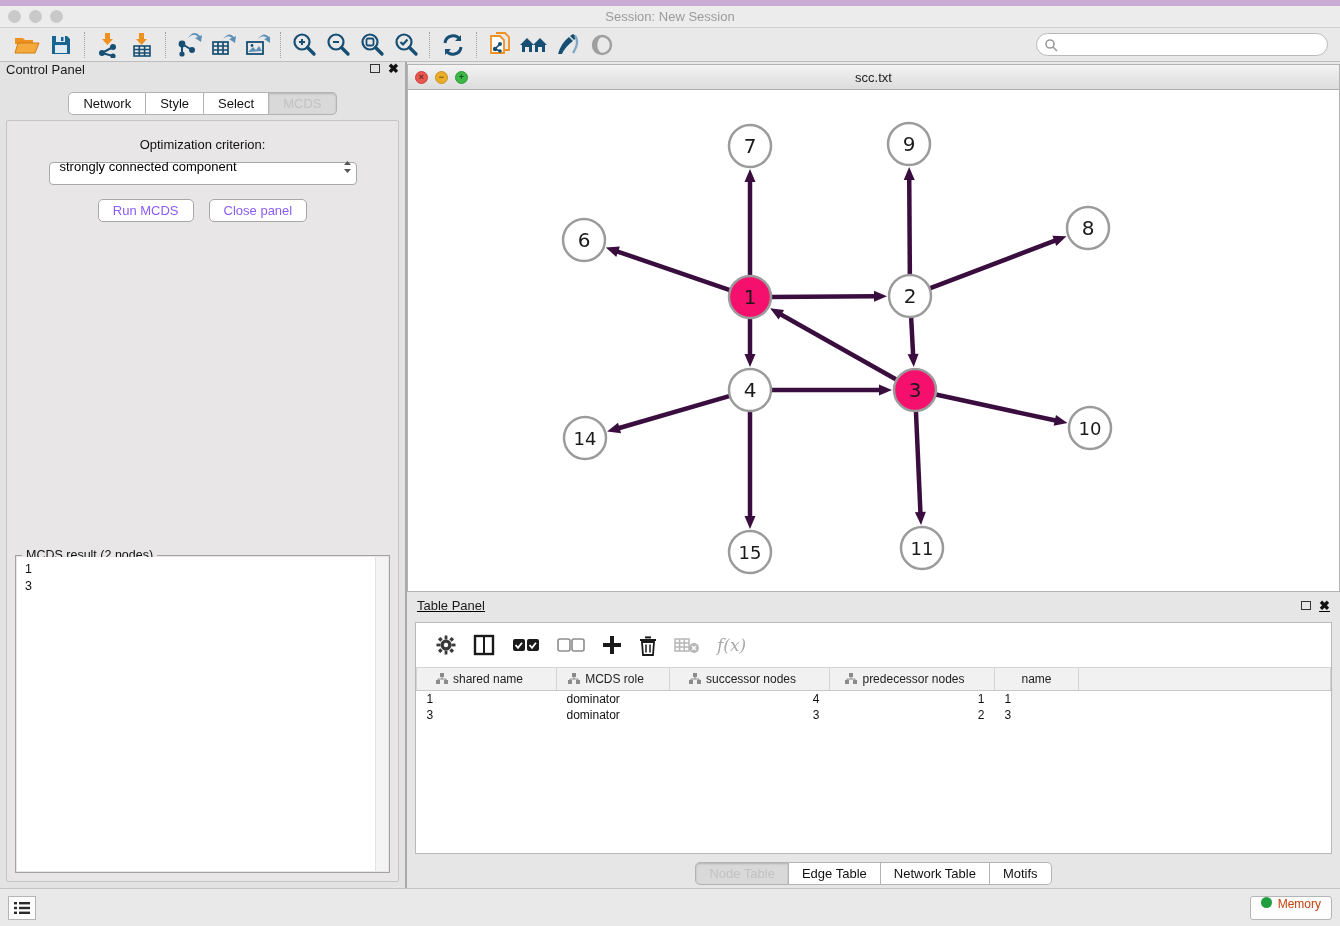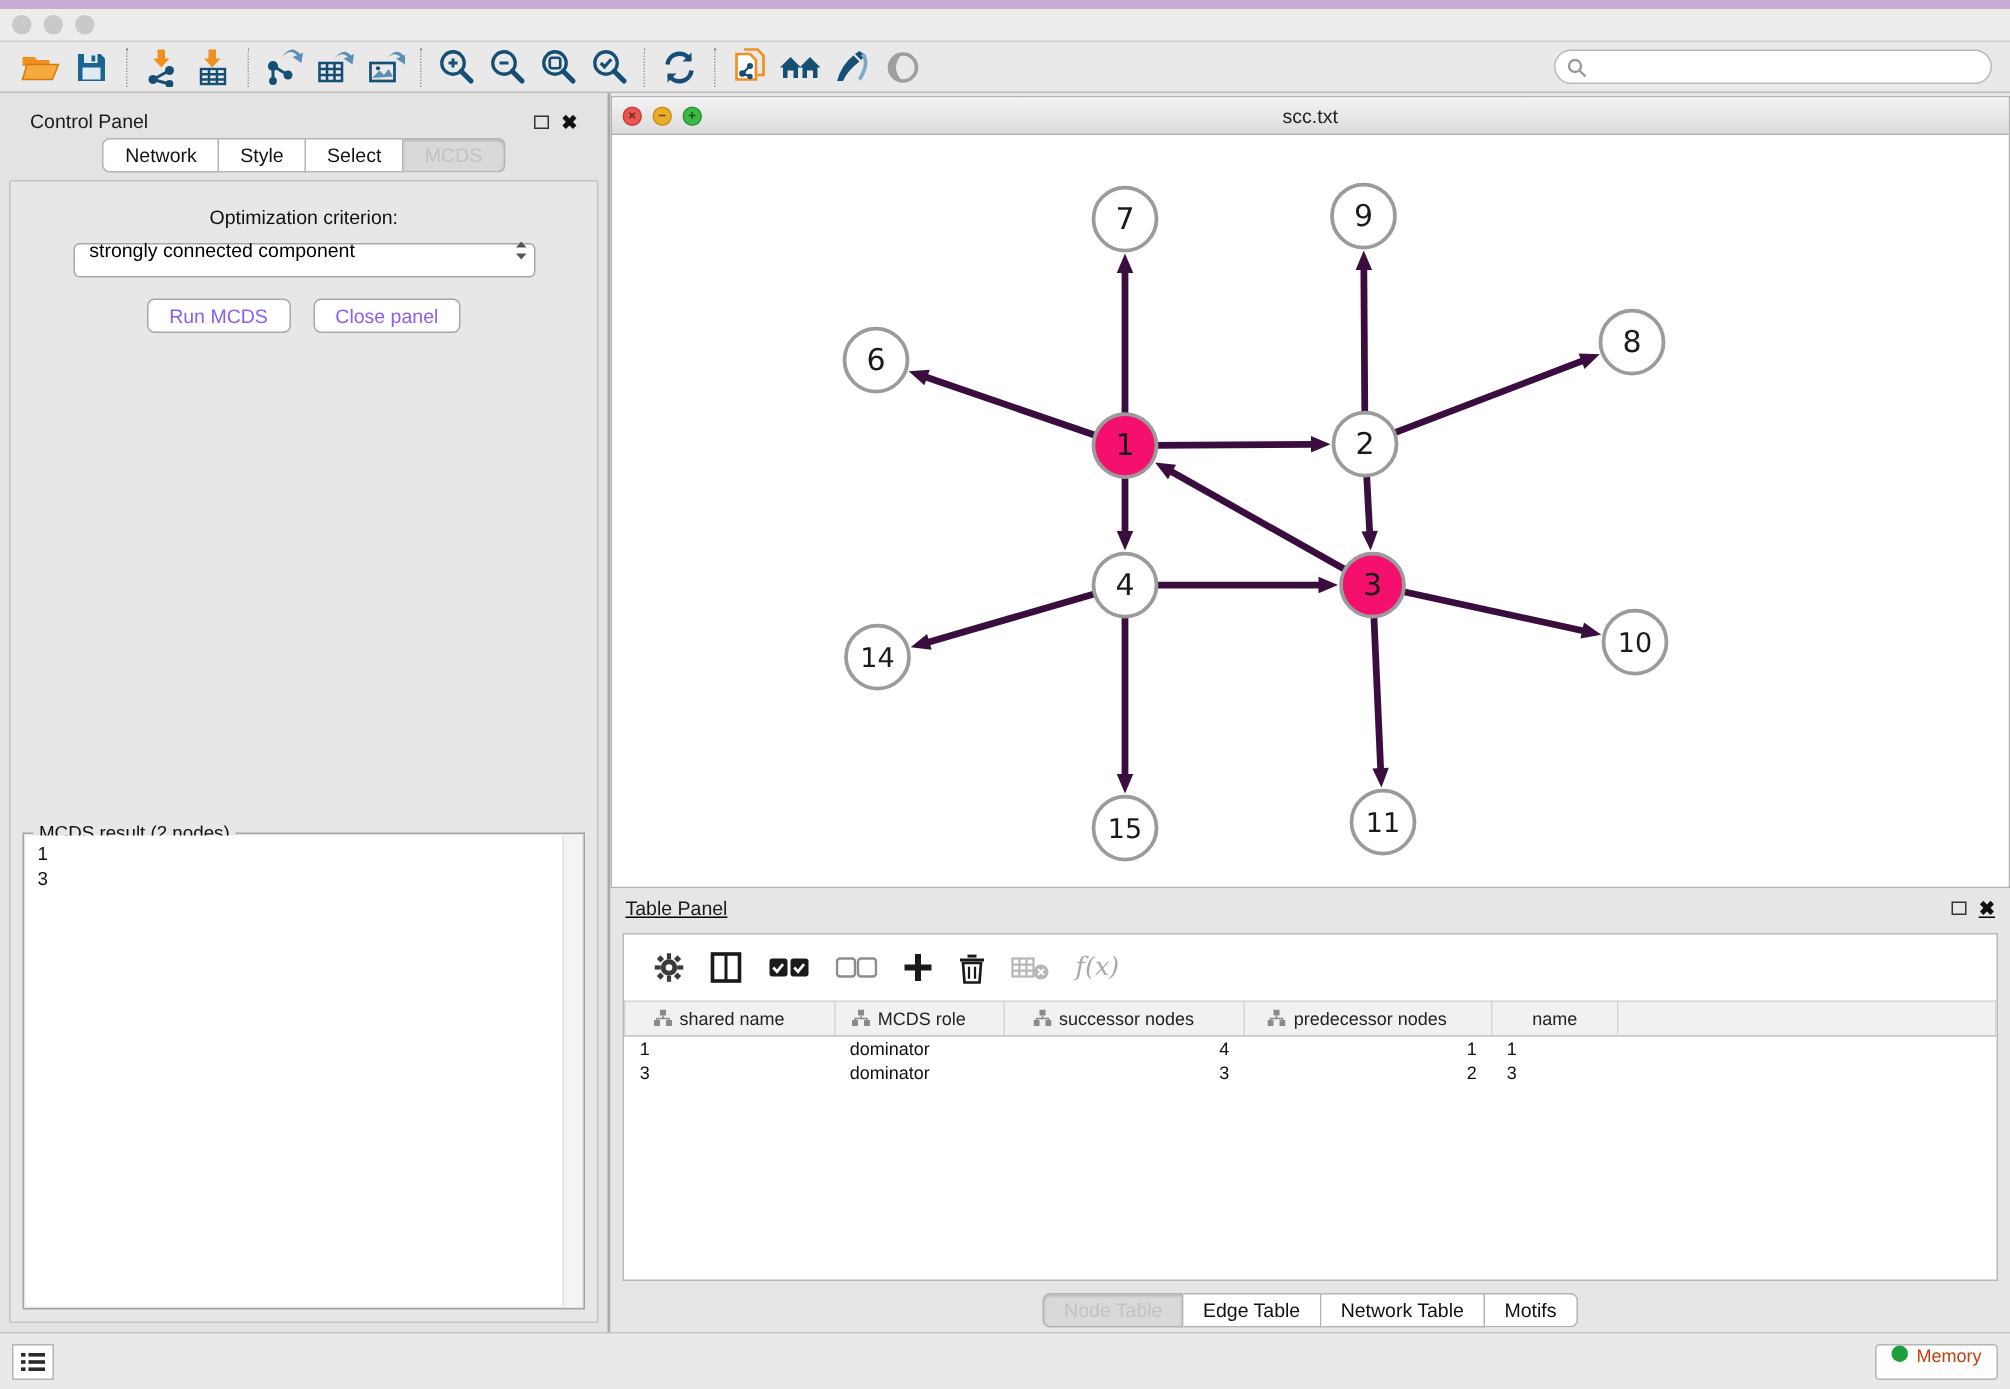--- a/index.html
+++ b/index.html
@@ -19,21 +19,21 @@
   #main-toolbar { left:0; top:28px; width:1340px; height:34px; background:#e9e9e9;
     border-bottom:1px solid #bdbdbd; display:flex; align-items:center; padding-left:10px; }
   .tb-btn { width:34px; height:28px; display:flex; align-items:center; justify-content:center; }
   .tb-sep { width:1px; height:26px; margin:0 6px; border-left:1px dotted #9f9f9f; }
   #search-wrap { position:absolute; right:12px; top:33px; width:292px; height:23px;
     background:#fff; border:1px solid #b9b9b9; border-radius:12px; display:flex; align-items:center; padding-left:7px; }
   #search-input { border:none; outline:none; flex:1; font-size:12px; background:transparent; height:18px; }
 
   
   #control-panel { left:0; top:62px; width:405px; height:826px; background:#e4e3e3; }
-  #cp-header { height:26px; display:flex; align-items:flex-end; padding:0 20px; }
+  #cp-header { height:26px; display:flex; align-items:flex-start; padding:0 6px; }
   #cp-title { font-size:13px; color:#1a1a1a; }
   .panel-win-icons { margin-left:auto; display:flex; gap:8px; align-items:center; }
   .float-icon { width:10px; height:9px; border:1.5px solid #333; }
   .close-icon { font-size:13px; font-weight:bold; color:#111; line-height:1; }
   #cp-tabs { display:flex; justify-content:center; margin-top:4px;border-radius:10px; }
   .seg-tab { font-size:13px; padding:3px 14px; background:#fff; border:1px solid #b3b3b3;
     border-left:none; color:#111; }
   .seg-tab:first-child { border-left:1px solid #b3b3b3; border-radius:5px 0 0 5px; }
   .seg-tab:last-child { border-radius:0 5px 5px 0; }
   .seg-tab.active { background:#d9d9d9; color:#c2c2c2; box-shadow:inset 0 1px 2px rgba(0,0,0,.18); }
@@ -103,20 +103,21 @@
 </head>
 <body>
 
 <div id="app">
 
   <div id="purple-strip" class="abs"></div>
   <div id="mac-titlebar" class="abs">
     <span class="traffic"></span>
     <span class="traffic"></span>
     <span class="traffic"></span>
+    <span id="mac-title">Session: New Session</span>
   </div>
 
   <div id="main-toolbar" class="abs">
     <span class="tb-btn">
       <svg width="26" height="22" viewBox="0 0 26 22">
         <path d="M1 4 h8 l2 2 h8 v4 H1 z" fill="#ef9120"></path>
         <path d="M1 19 L4 9 H25 L21 19 z" fill="#f6a93c" stroke="#d07c12"></path>
       </svg>
     </span>
     <span class="tb-btn">

